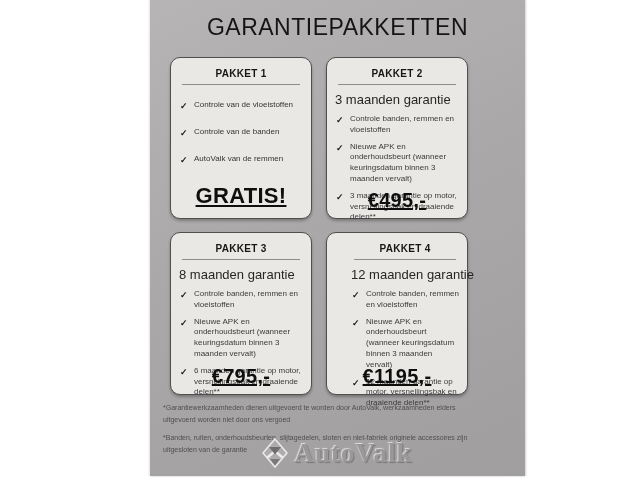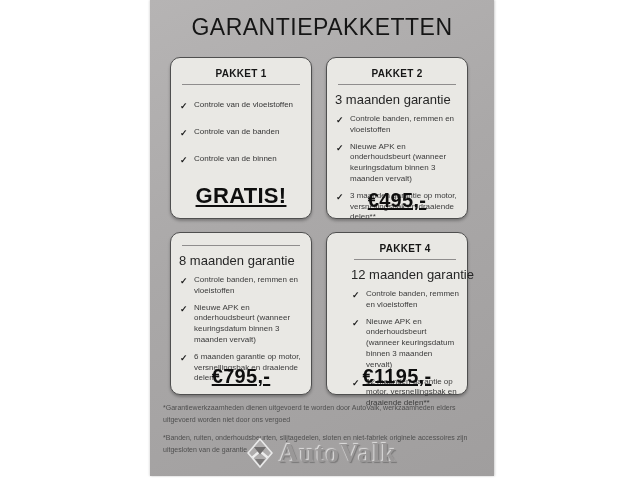--- a/index.html
+++ b/index.html
@@ -11,21 +11,21 @@
     width: 640px;
     height: 479px;
     background: #ffffff;
     overflow: hidden;
   }
 
   .flyer {
     position: absolute;
     left: 150px;
     top: 0;
-    width: 344px;
+    width: 375px;
     height: 476px;
     background: linear-gradient(155deg, #b6b4b4 0%, #aaa8a8 45%, #a09e9e 100%);
     box-shadow: 1px 0 2px rgba(0,0,0,0.18), -1px 0 2px rgba(0,0,0,0.10);
   }
 
   .page-title {
     position: absolute;
     top: 14px;
     left: 0;
     right: 0;
@@ -156,21 +156,21 @@
         <div class="item">
           <span class="check">✓</span>
           <span class="item-text">Controle van de vloeistoffen</span>
         </div>
         <div class="item">
           <span class="check">✓</span>
           <span class="item-text">Controle van de banden</span>
         </div>
         <div class="item">
           <span class="check">✓</span>
-          <span class="item-text">Controle van de binnen</span>
+          <span class="item-text">AutoValk van de remmen</span>
         </div>
       </div>
       <div class="price">GRATIS!</div>
     </div>
 
     <div class="card card--p2">
       <div class="card-name">PAKKET 2</div>
       <div class="card-rule"></div>
       <div class="card-sub">3 maanden garantie</div>
       <div class="items">
@@ -184,20 +184,21 @@
         </div>
         <div class="item">
           <span class="check">✓</span>
           <span class="item-text">3 maanden garantie op motor, versnellingsbak en draaiende delen**</span>
         </div>
       </div>
       <div class="price">€495,-</div>
     </div>
 
     <div class="card card--p3">
+      <div class="card-name">PAKKET 3</div>
       <div class="card-rule"></div>
       <div class="card-sub">8 maanden garantie</div>
       <div class="items">
         <div class="item">
           <span class="check">✓</span>
           <span class="item-text">Controle banden, remmen en vloeistoffen</span>
         </div>
         <div class="item">
           <span class="check">✓</span>
           <span class="item-text">Nieuwe APK en onderhoudsbeurt (wanneer keuringsdatum binnen 3 maanden vervalt)</span>

